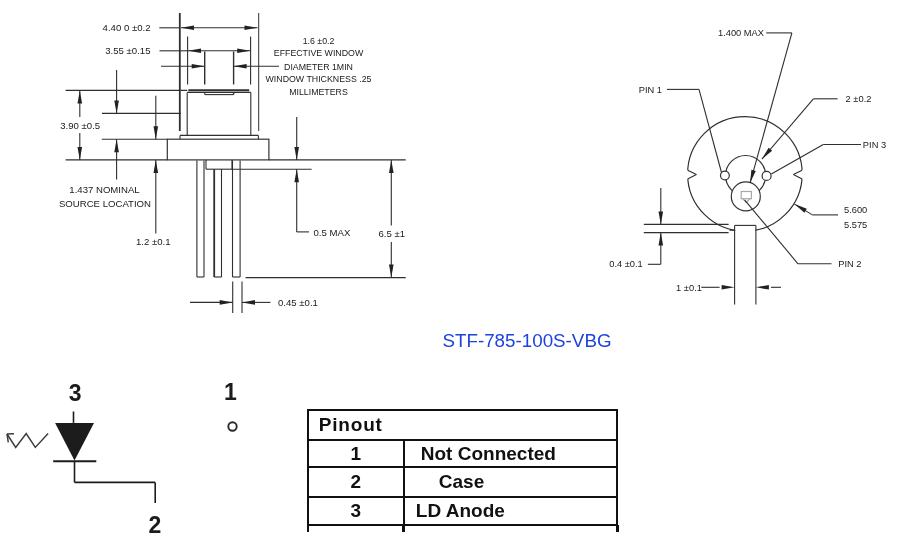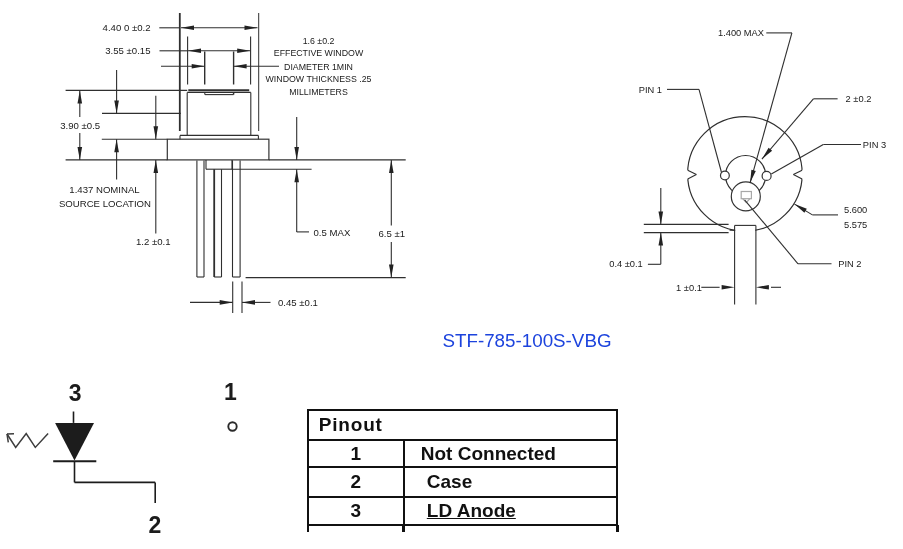--- a/index.html
+++ b/index.html
@@ -172,23 +172,23 @@
  <tbody>
         <tr>
           <td colspan="2" style="width:297px;height:28.8px;padding-left:10px;letter-spacing:0.8px;">Pinout</td>
         </tr>
  <tr>
           <td style="width:94px;height:24.9px;text-align:center;">1</td>
           <td style="padding-left:16px;">Not Connected</td>
         </tr>
  <tr>
           <td style="height:27.4px;text-align:center;">2</td>
-          <td style="padding-left:22px;">Case</td>
+          <td style="padding-left:34px;">Case</td>
         </tr>
  <tr>
           <td style="height:26.6px;text-align:center;">3</td>
-          <td style="padding-left:22px;text-decoration:underline;">LD Anode</td>
+          <td style="padding-left:11px;">LD Anode</td>
         </tr>
 </tbody>
     </table>
 <div style="position:absolute;left:306.8px;top:524.5px;width:2.4px;height:7px;background:#111;"></div>
 <div style="position:absolute;left:402.2px;top:524.5px;width:2.4px;height:7px;background:#111;"></div>
 <div style="position:absolute;left:616.2px;top:524.5px;width:2.4px;height:7px;background:#111;"></div>
 </div>
 </body></html>

